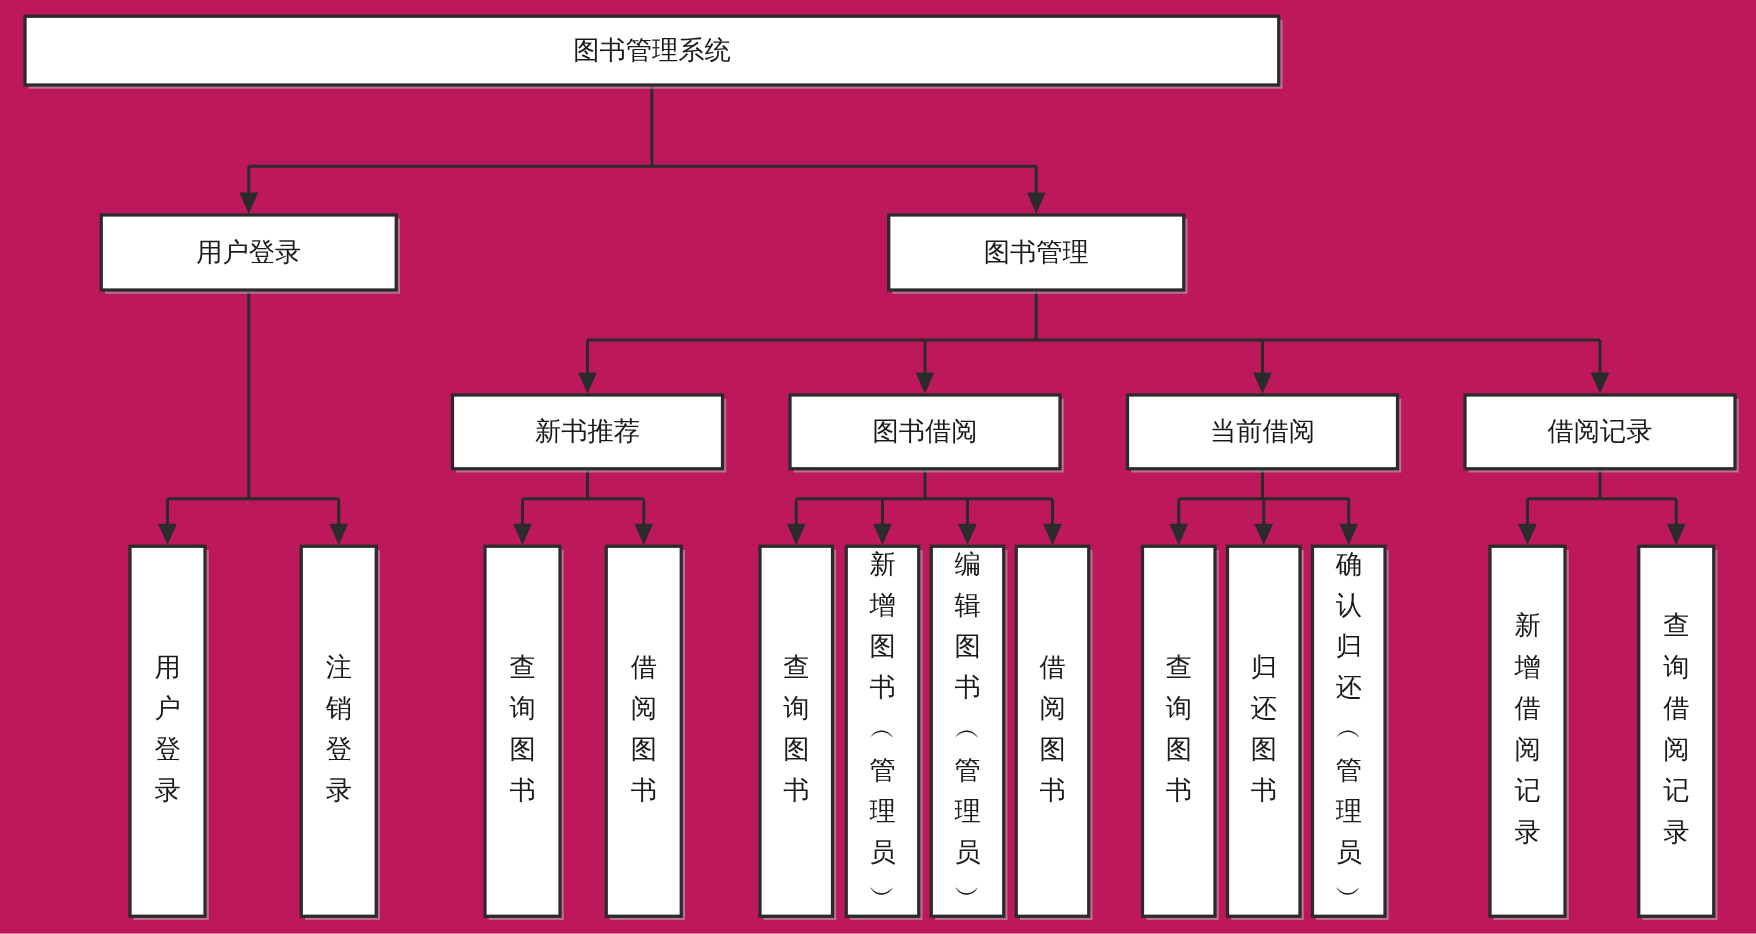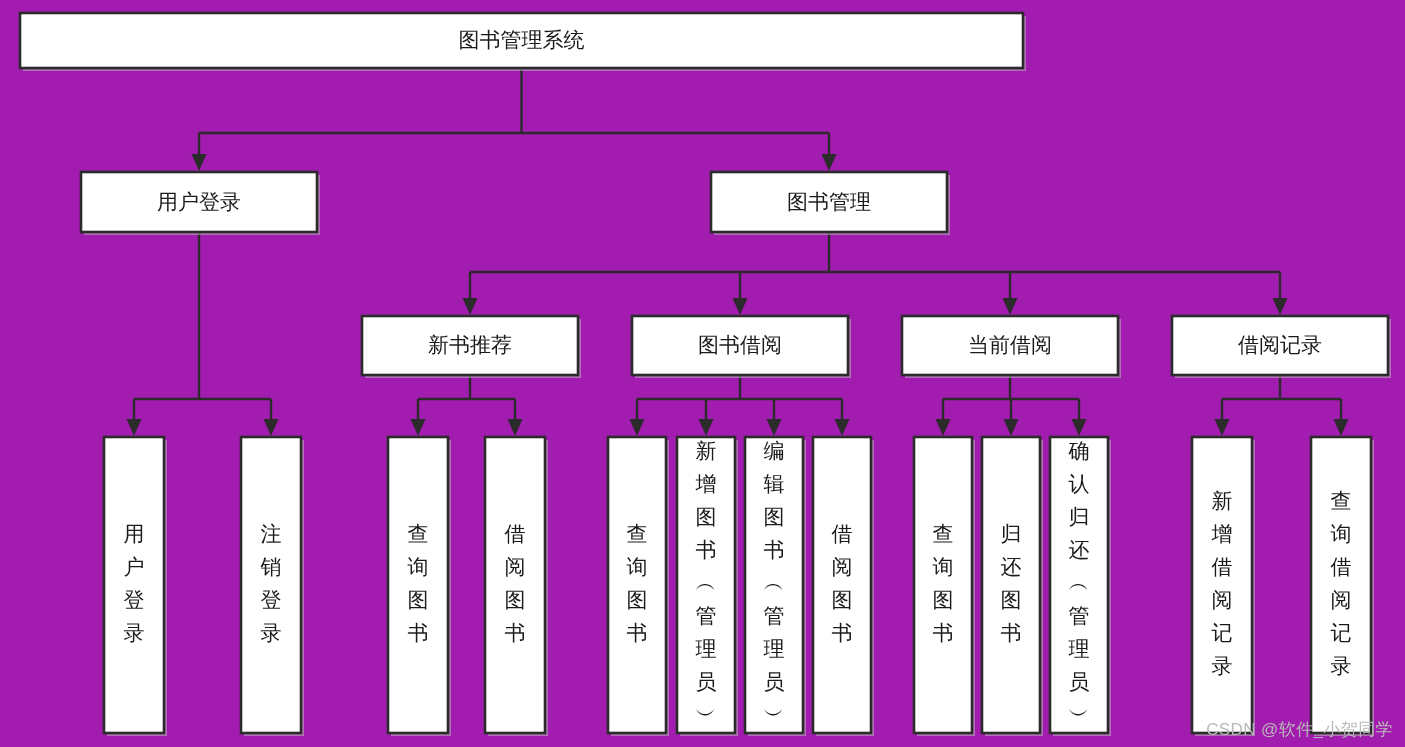--- a/index.html
+++ b/index.html
@@ -8,21 +8,21 @@
     background: #ffffff;
   }
   body {
     font-family: "Liberation Sans", "DejaVu Sans", sans-serif;
   }
   #diagram-root {
     position: relative;
     width: 1405px;
     height: 747px;
     overflow: hidden;
-    background: #a21caf;
+    background: #be185d;
   }
   svg#flow {
     position: absolute;
     left: 0;
     top: 0;
     width: 1405px;
     height: 747px;
     display: block;
   }
   .node-rect {
@@ -238,14 +238,13 @@
           <rect class="node-rect" x="1192" y="437" width="60" height="296"></rect>
           <text class="node-label-v" x="1222" y="507.5"><tspan x="1222" dy="0">新</tspan><tspan x="1222" dy="33">增</tspan><tspan x="1222" dy="33">借</tspan><tspan x="1222" dy="33">阅</tspan><tspan x="1222" dy="33">记</tspan><tspan x="1222" dy="33">录</tspan></text>
         </g>
         <g>
           <rect class="node-rect-shadow" x="1314" y="440" width="60" height="296"></rect>
           <rect class="node-rect" x="1311" y="437" width="60" height="296"></rect>
           <text class="node-label-v" x="1341" y="507.5"><tspan x="1341" dy="0">查</tspan><tspan x="1341" dy="33">询</tspan><tspan x="1341" dy="33">借</tspan><tspan x="1341" dy="33">阅</tspan><tspan x="1341" dy="33">记</tspan><tspan x="1341" dy="33">录</tspan></text>
         </g>
       </g>
   </svg>
-  <div class="watermark">CSDN @软件_小贺同学</div>
 </div>
 
 </body></html>

